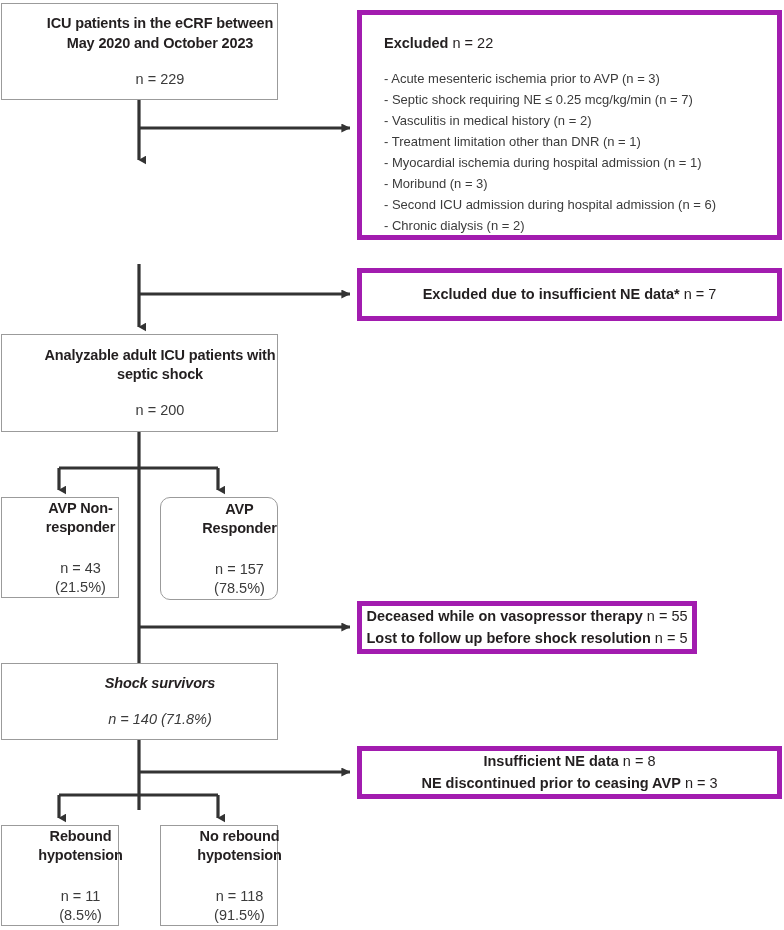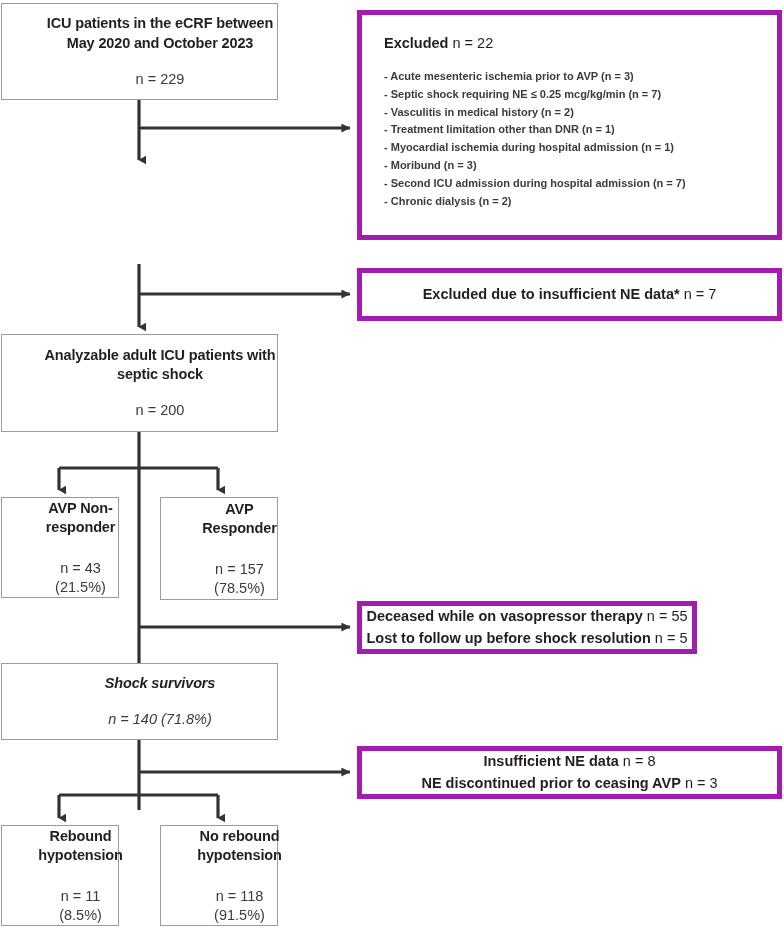--- a/index.html
+++ b/index.html
@@ -72,24 +72,23 @@
     text-align: center;
   }
   .side .hdr {
     font-size: 14.5px;
     line-height: 1.45;
     color: #231f20;
   }
   .side .hdr b { font-weight: bold; }
   .side .list {
     margin-top: 14px;
-    font-size: 11px;
+    font-size: 13px;
     line-height: 1.62;
     color: #3b3b3b;
-    font-weight: bold;
   }
   .side .list div { white-space: nowrap; }
   .side-pad { padding: 18px 0 0 22px; }
   .side .lineitem {
     font-size: 14.5px;
     line-height: 1.5;
     color: #231f20;
   }
   .side .lineitem b { font-weight: bold; }
 </style>
@@ -145,21 +144,21 @@
 septic shock</div>
     <div class="count">n = 200</div>
   </div>
 
   <div class="node small" style="left:1px; top:497px; width:118px; height:101px;">
     <div class="title">AVP Non-
 responder</div>
     <div class="count">n = 43 (21.5%)</div>
   </div>
 
-  <div class="node small" style="left:160px; top:497px; width:118px; height:103px;">
+  <div class="node small" style="left:160px; top:497px; width:118px; height:103px;border-radius:10px;">
     <div class="title">AVP
 Responder</div>
     <div class="count">n = 157 (78.5%)</div>
   </div>
 
   <div class="node" style="left:1px; top:663px; width:277px; height:77px;font-style:italic;">
     <div class="title">Shock survivors</div>
     <div class="count">n = 140 (71.8%)</div>
   </div>
 
@@ -179,21 +178,21 @@
     <div class="hdr">
       <b>Excluded</b><span> n = 22</span>
     </div>
     <div class="list">
       <div>- Acute mesenteric ischemia prior to AVP (n = 3)</div>
       <div>- Septic shock requiring NE ≤ 0.25 mcg/kg/min (n = 7)</div>
       <div>- Vasculitis in medical history (n = 2)</div>
       <div>- Treatment limitation other than DNR (n = 1)</div>
       <div>- Myocardial ischemia during hospital admission (n = 1)</div>
       <div>- Moribund (n = 3)</div>
-      <div>- Second ICU admission during hospital admission (n = 7)</div>
+      <div>- Second ICU admission during hospital admission (n = 6)</div>
       <div>- Chronic dialysis (n = 2)</div>
     </div>
   </div>
 
   <div class="side centered" style="left:357px; top:268px; width:425px; height:53px;">
     <div class="lineitem">
       <b>Excluded due to insufficient NE data*</b><span> n = 7</span>
     </div>
   </div>
 

